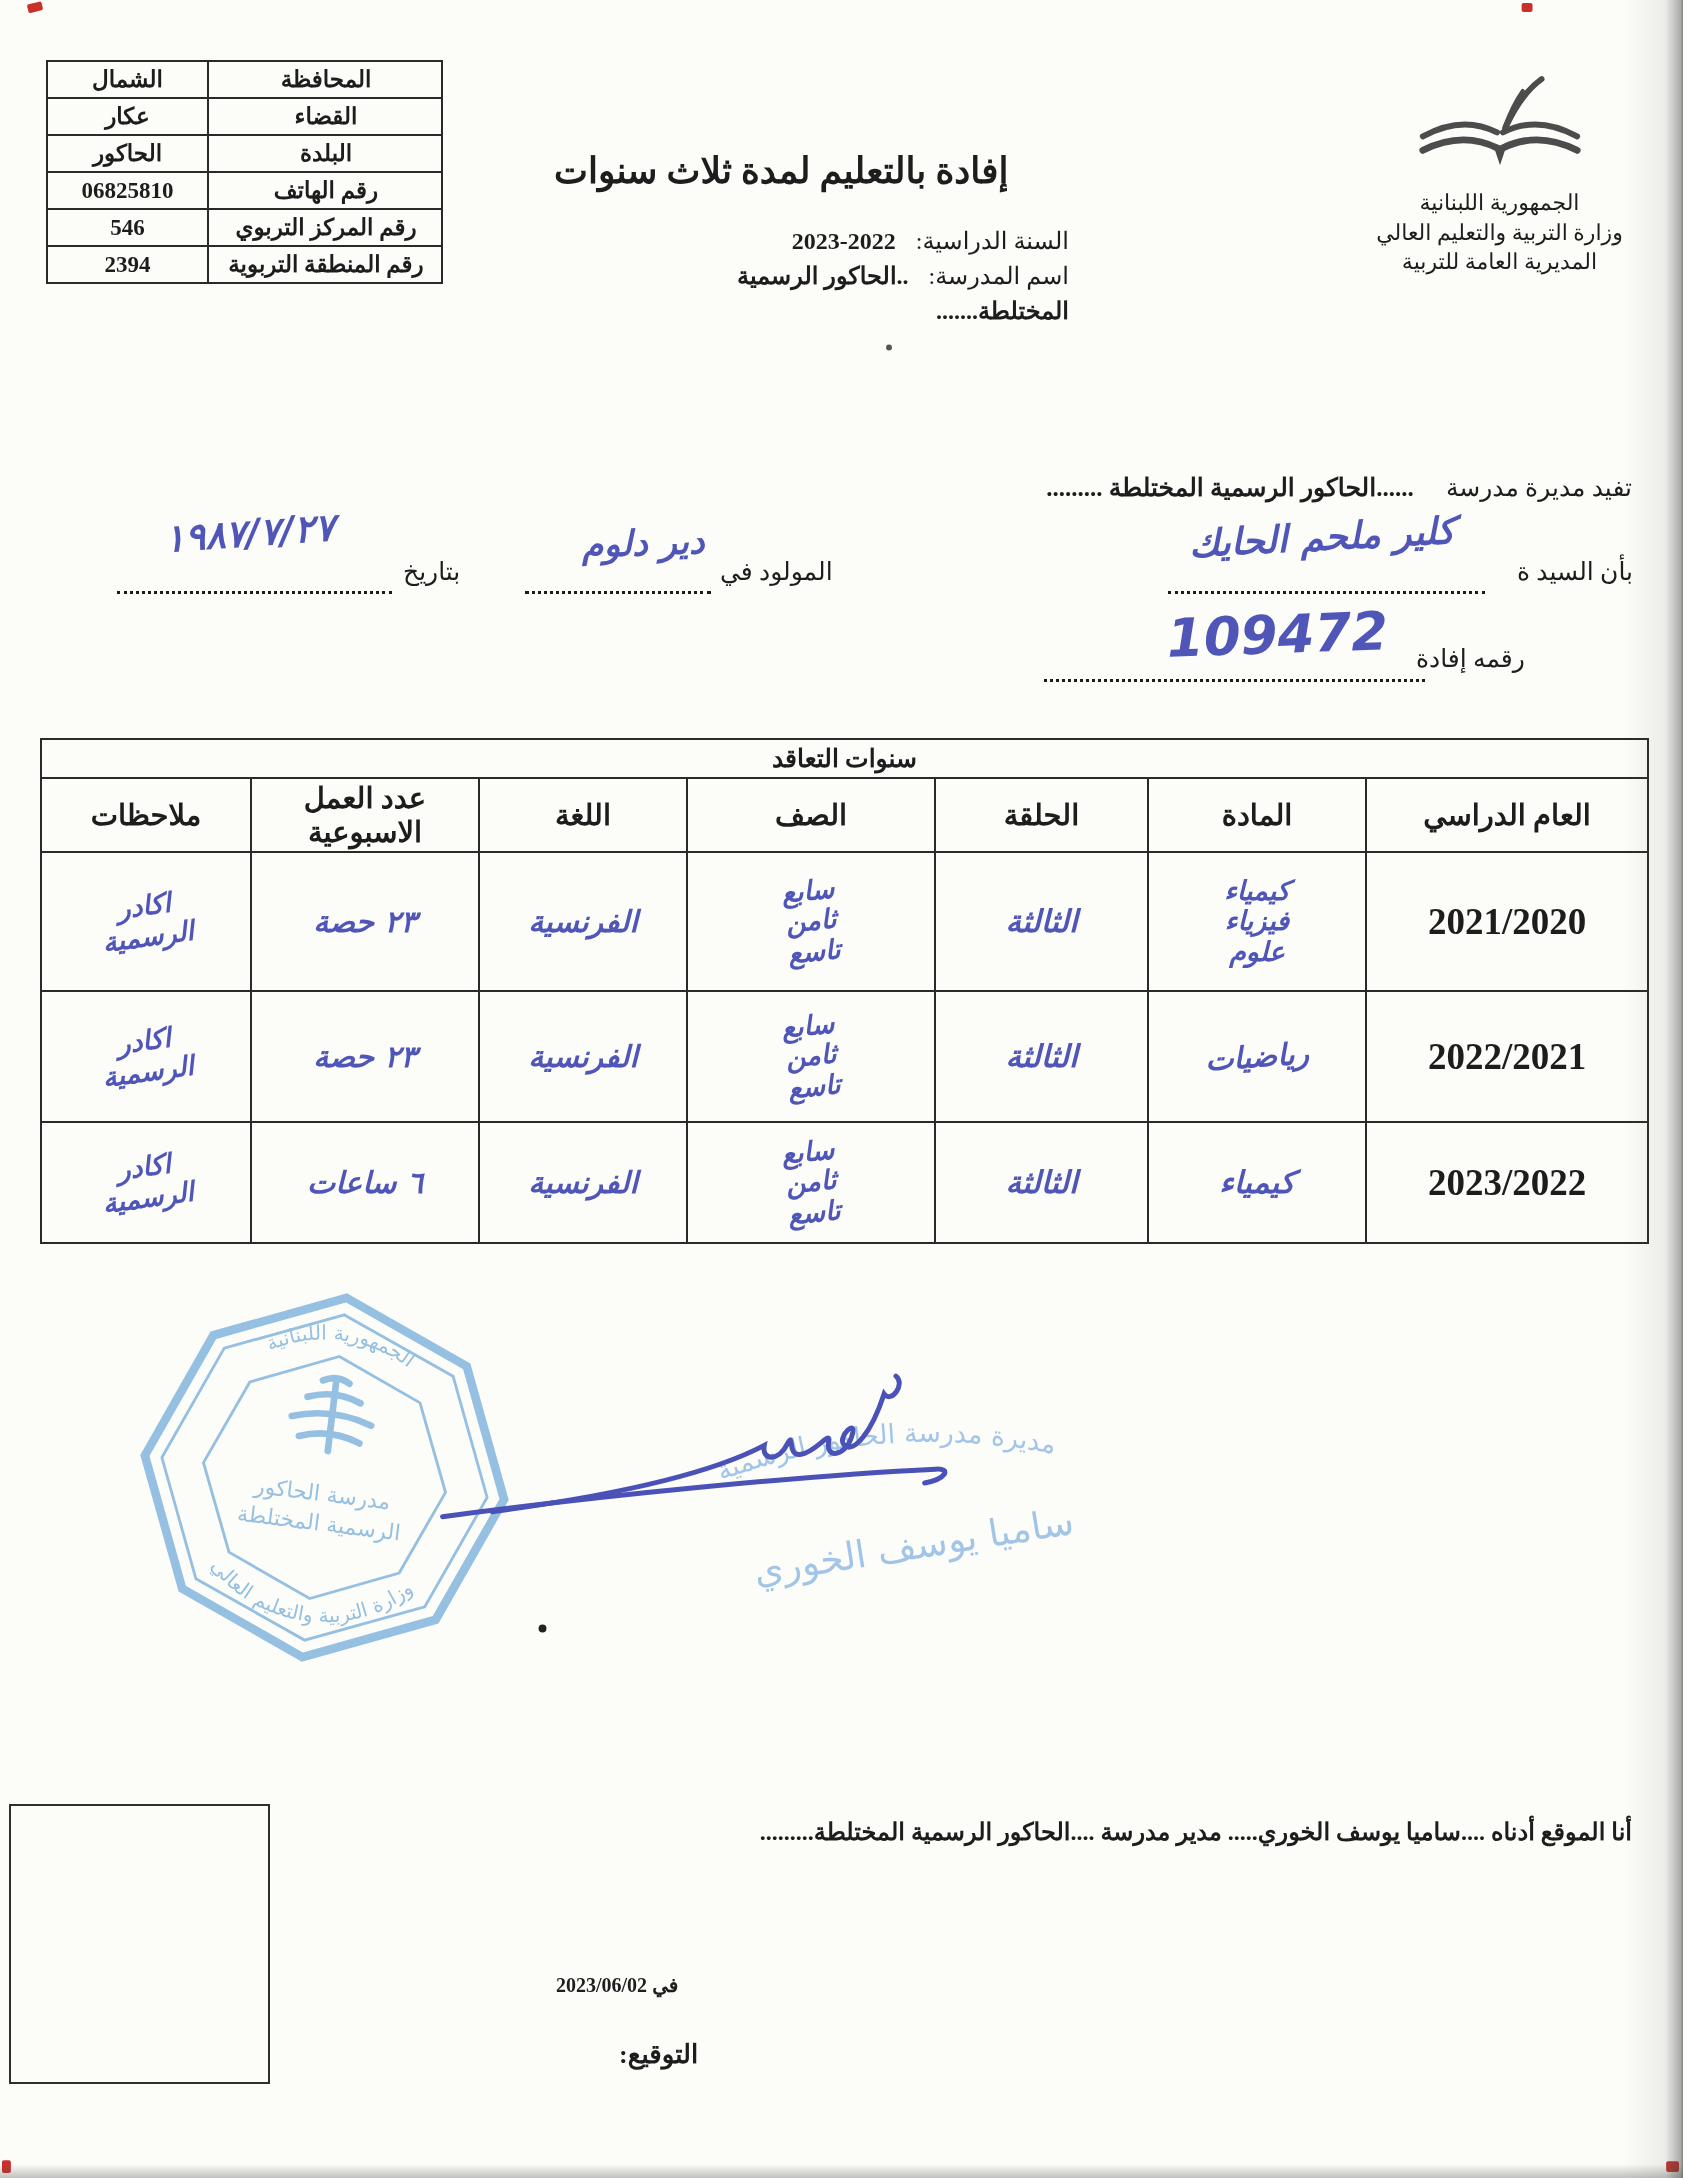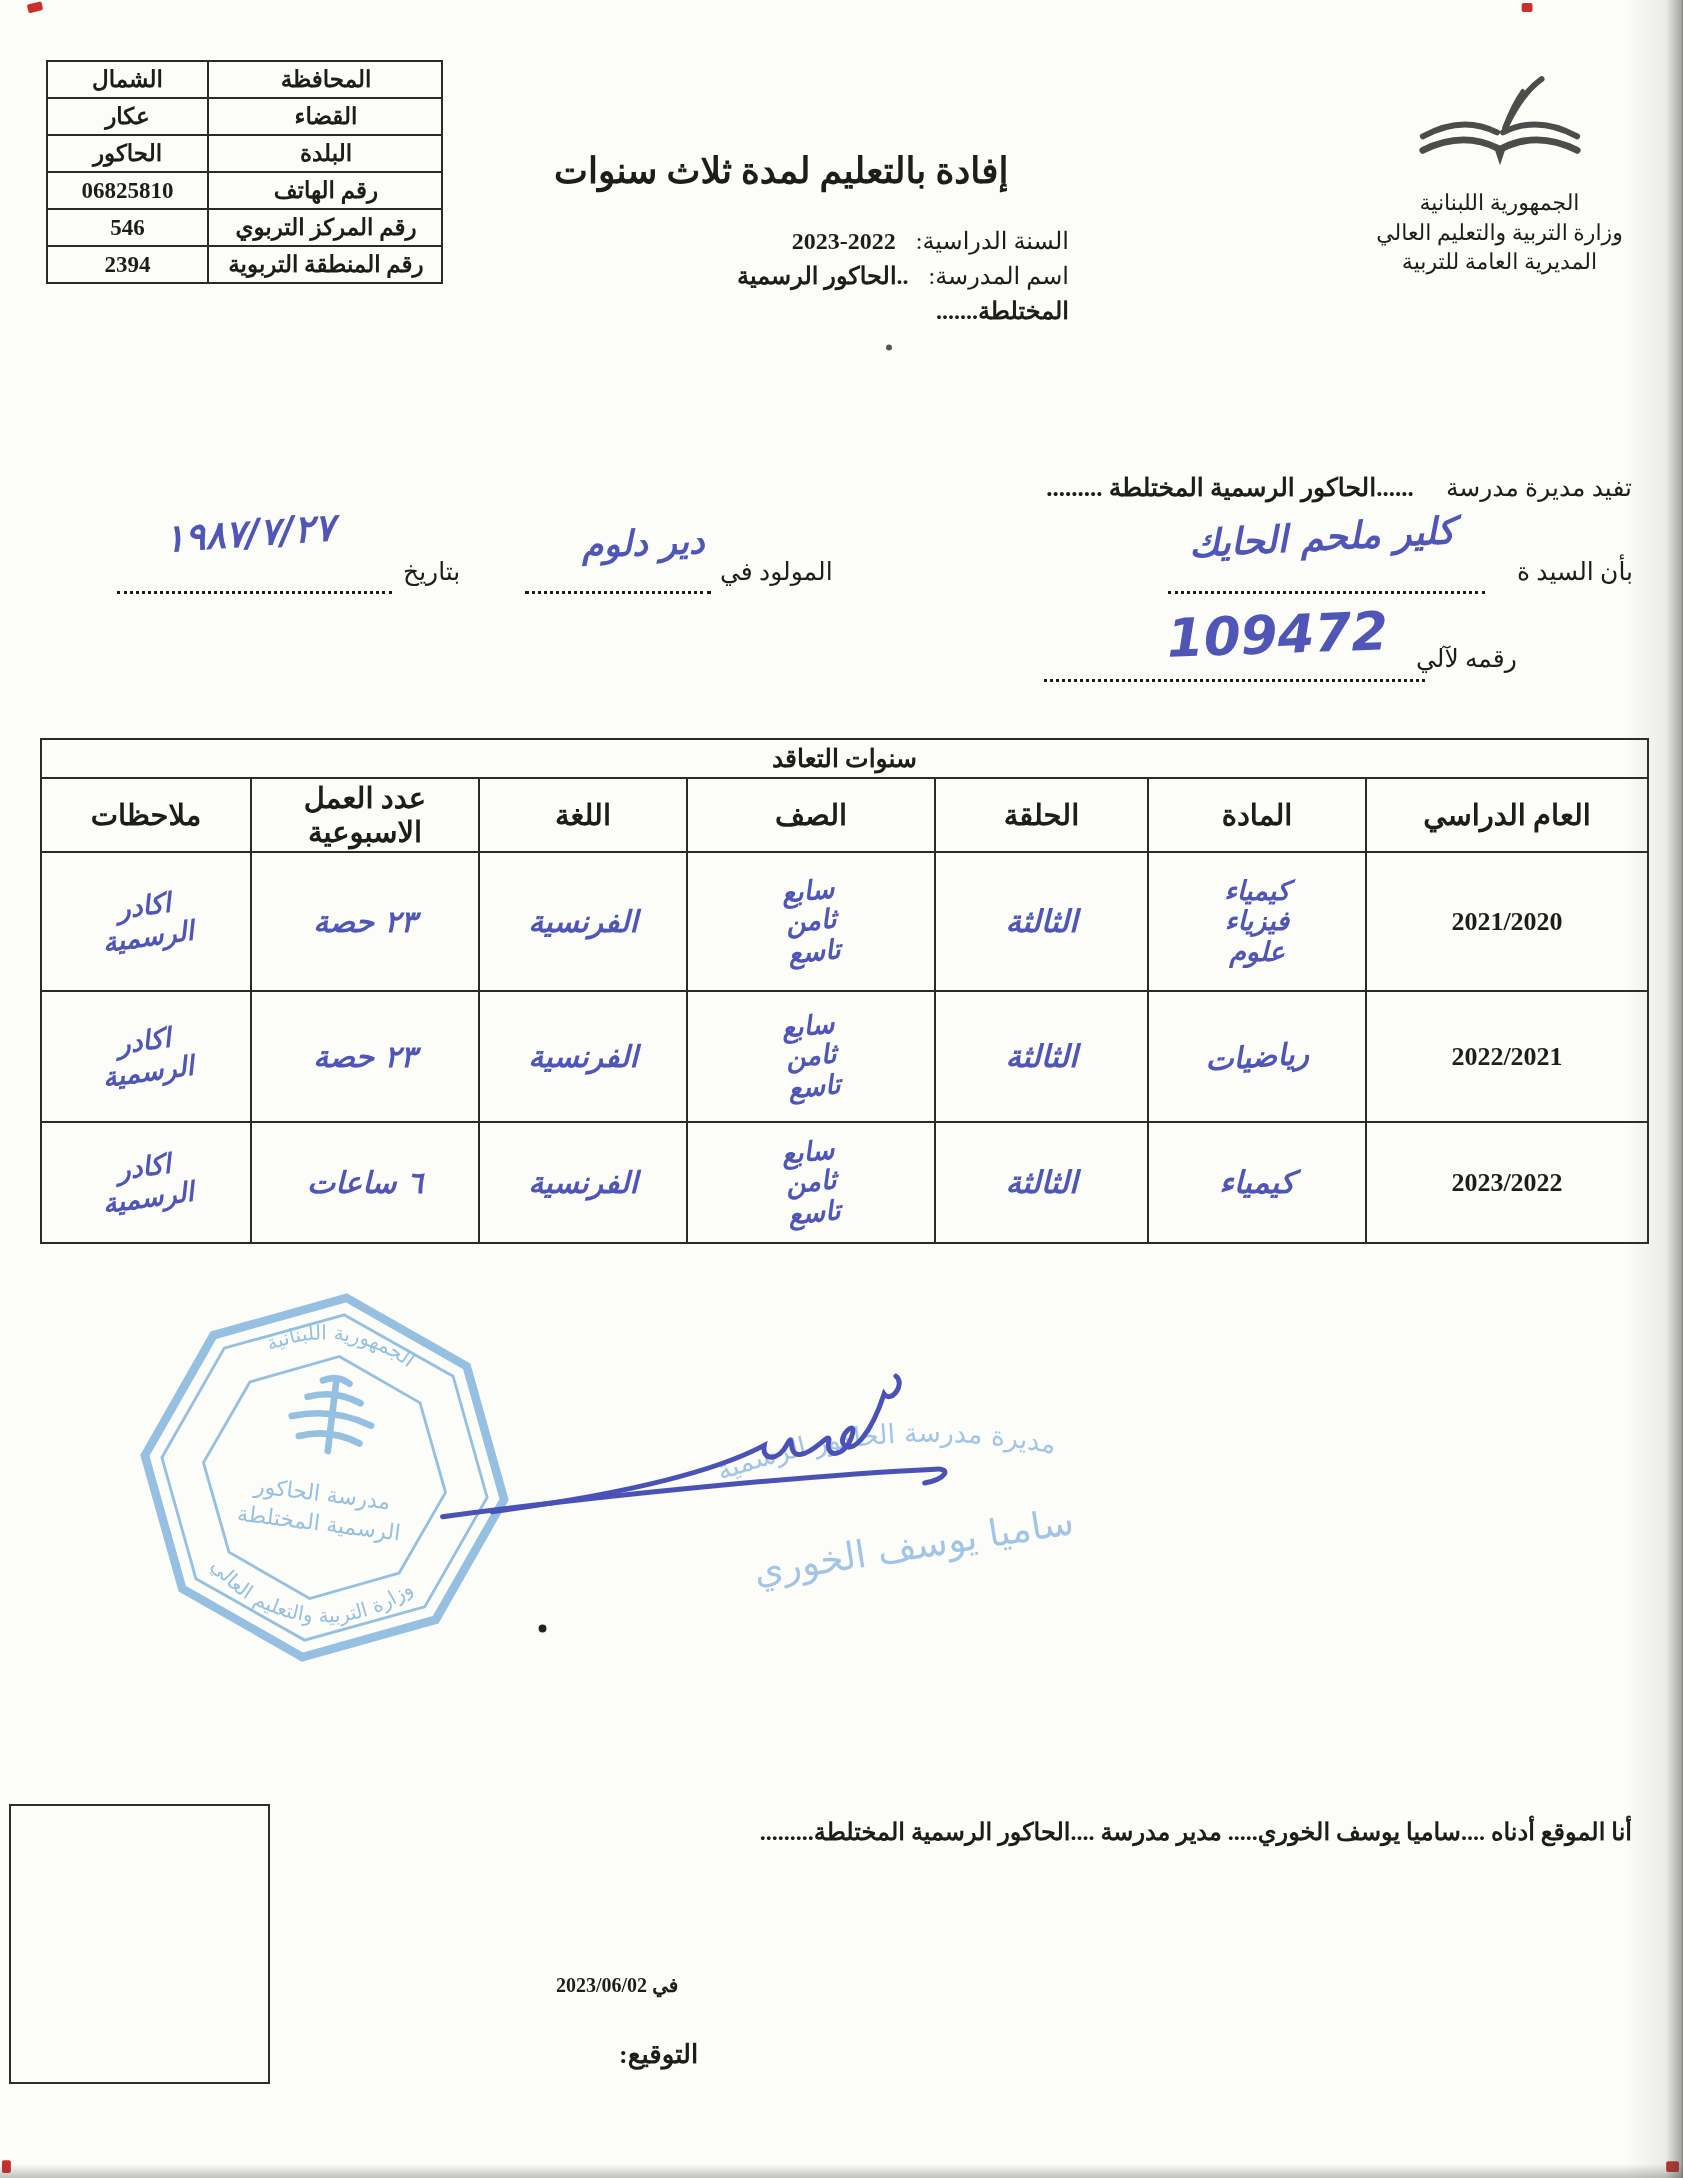--- a/index.html
+++ b/index.html
@@ -40,21 +40,21 @@
   .dotline { border-bottom:3px dotted #1b1b1b; height:48px; }
   .hw { color:#4f56b8; font-family:"DejaVu Sans",sans-serif; font-style:italic;
         font-weight:bold; white-space:pre-line; }
 
   
   table.contract { border-collapse:collapse; direction:rtl; table-layout:fixed; }
   table.contract td, table.contract th { border:2px solid #2a2a2a; vertical-align:middle; }
   .contract .ttl { height:38px; font-size:25px; font-weight:bold; text-align:center; }
   .contract th { height:73px; font-size:29px; font-weight:bold; text-align:center; padding:2px 6px; }
   .contract td { text-align:center; padding:4px; }
-  .contract .year { font-size:26px; font-weight:bold; }
+  .contract .year { font-size:37px; font-weight:bold; }
   .contract .hwc { font-size:27px; line-height:1.12; }
 
   
   .decl { font-size:24px; font-weight:bold; white-space:nowrap; }
   .date-line { font-size:20px; font-weight:bold; }
   .sig-label { font-size:26px; font-weight:bold; }
   .blank-box { border:2px solid #2e2e2e; background:transparent; }
 
   svg text { font-family:"DejaVu Sans",sans-serif; }
 </style>
@@ -130,21 +130,21 @@
   <span class="abs hw rtl" style="left:1124px; top:516px; width:396px; font-size:37px; transform:rotate(-3deg); text-align:center;">كلير ملحم الحايك</span>
 
   <span class="abs rtl printed" style="left:720px; top:557px;">المولود في</span>
   <span class="abs dotline" style="left:525px; top:546px; width:186px;"></span>
   <span class="abs hw rtl" style="left:549px; top:523px; width:188px; font-size:35px; transform:rotate(-2deg); text-align:center;">دير دلوم</span>
 
   <span class="abs rtl printed" style="left:403px; top:557px;">بتاريخ</span>
   <span class="abs dotline" style="left:117px; top:546px; width:275px;"></span>
   <span class="abs hw" dir="ltr" style="left:91px; top:511px; width:317px; font-size:38px; transform:rotate(-4deg); text-align:center;">١٩٨٧/٧/٢٧</span>
 
-  <span class="abs rtl printed" style="left:1416px; top:644px;">رقمه لآلي</span>
+  <span class="abs rtl printed" style="left:1416px; top:644px;">رقمه إفادة</span>
   <span class="abs dotline" style="left:1044px; top:634px; width:381px;"></span>
   <span class="abs hw" dir="ltr" style="left:1119px; top:604px; width:317px; font-size:53px; transform:rotate(-2deg); text-align:center;">109472</span>
 
   <table class="contract abs" style="left:40px; top:738px; width:1606px;">
     <colgroup>
       <col style="width:282px">
         <col style="width:218px">
         <col style="width:213px">
         <col style="width:248px">
       <col style="width:208px">

